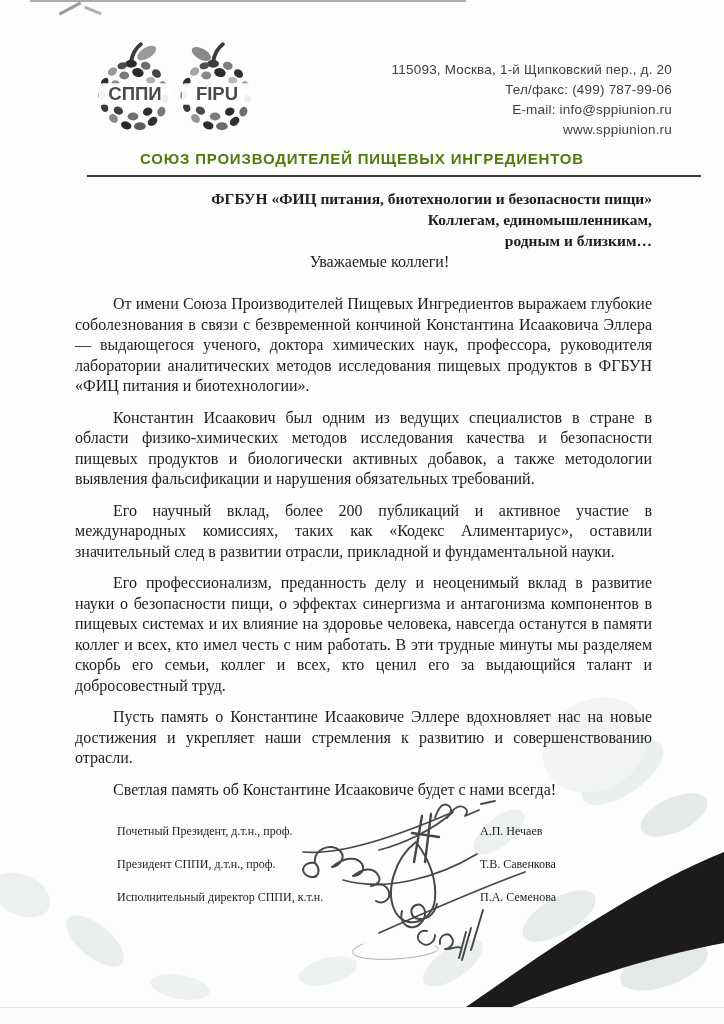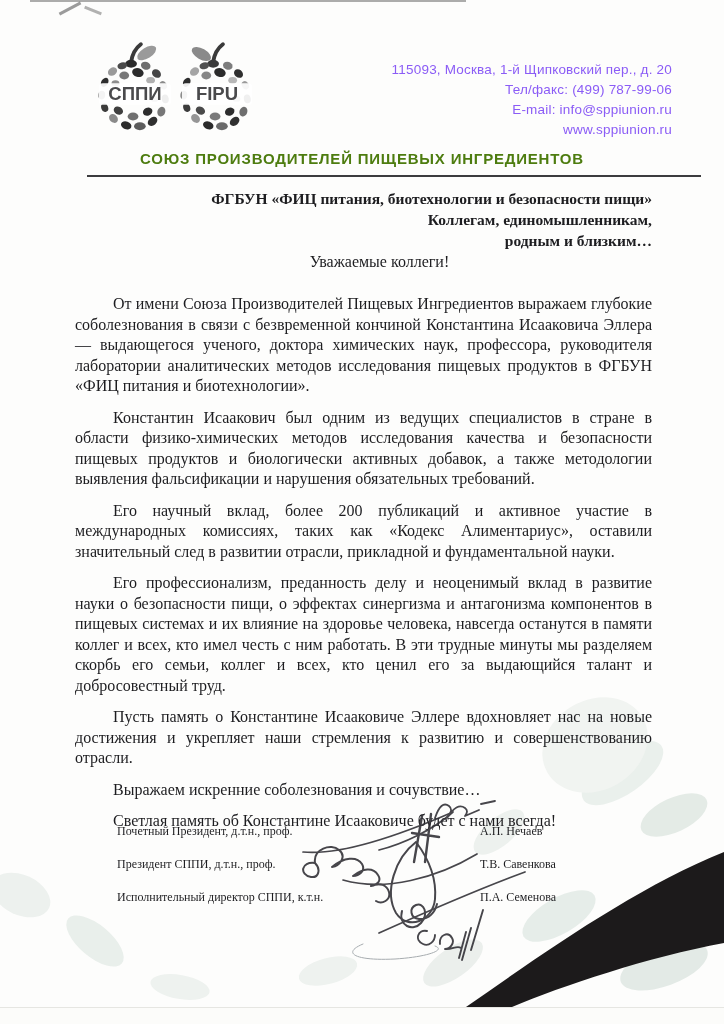--- a/index.html
+++ b/index.html
@@ -12,21 +12,21 @@
   .leaf{position:absolute;border-radius:50%;z-index:0;}
   
   .scan-top-line{position:absolute;top:0;left:30px;width:436px;height:2px;background:#4a4a4a;opacity:.45;z-index:1;}
   .scan-mark{position:absolute;top:7px;left:58px;width:24px;height:3px;background:#3a3a3a;opacity:.5;transform:rotate(-28deg);z-index:1;}
   .scan-mark2{position:absolute;top:9px;left:84px;width:18px;height:3px;background:#555;opacity:.45;transform:rotate(22deg);z-index:1;}
   
   .logo{position:absolute;left:92px;top:40px;z-index:2;}
   .contact{
     position:absolute;top:60px;right:52px;width:420px;text-align:right;z-index:2;
     font-family:"Liberation Sans", sans-serif;font-size:13.5px;line-height:20px;
-    color:#8b5cf6;letter-spacing:.2px;
+    color:#404040;letter-spacing:.2px;
   }
   .org-title{
     position:absolute;top:150px;left:0;width:100%;text-align:center;z-index:2;
     font-family:"Liberation Sans", sans-serif;font-weight:bold;font-size:15px;
     letter-spacing:.8px;color:#4d7c0f;
   }
   .header-rule{position:absolute;top:175px;left:87px;width:614px;height:2px;background:#3c3c3e;z-index:2;}
   
   .letter{position:absolute;top:188px;left:75px;width:577px;z-index:2;font-size:16px;}
   .addressee{font-weight:bold;text-align:right;font-size:15.5px;line-height:21px;}
@@ -147,21 +147,20 @@
     </div>
 
     <div class="salutation">Уважаемые коллеги!</div>
 
     <p class="para" style="margin-top:22px;">От имени Союза Производителей Пищевых Ингредиентов выражаем глубокие соболезнования в связи с безвременной кончиной Константина Исааковича Эллера — выдающегося ученого, доктора химических наук, профессора, руководителя лаборатории аналитических методов исследования пищевых продуктов в ФГБУН «ФИЦ питания и биотехнологии».</p>
     <p class="para">Константин Исаакович был одним из ведущих специалистов в стране в области физико-химических методов исследования качества и безопасности пищевых продуктов и биологически активных добавок, а также методологии выявления фальсификации и нарушения обязательных требований.</p>
     <p class="para">Его научный вклад, более 200 публикаций и активное участие в международных комиссиях, таких как «Кодекс Алиментариус», оставили значительный след в развитии отрасли, прикладной и фундаментальной науки.</p>
     <p class="para">Его профессионализм, преданность делу и неоценимый вклад в развитие науки о безопасности пищи, о эффектах синергизма и антагонизма компонентов в пищевых системах и их влияние на здоровье человека, навсегда останутся в памяти коллег и всех, кто имел честь с ним работать. В эти трудные минуты мы разделяем скорбь его семьи, коллег и всех, кто ценил его за выдающийся талант и добросовестный труд.</p>
     <p class="para">Пусть память о Константине Исааковиче Эллере вдохновляет нас на новые достижения и укрепляет наши стремления к развитию и совершенствованию отрасли.</p>
 
-    <p class="closing-line">Выражаем искренние соболезнования и сочувствие…</p>
     <p class="closing-line">Светлая память об Константине Исааковиче будет с нами всегда!</p>
   </div>
 
   <div class="sig-block">
     <div class="sig-row">
       <span>Почетный Президент, д.т.н., проф.</span>
       <span class="sig-name">А.П. Нечаев</span>
     </div>
     <div class="sig-row">
       <span>Президент СППИ, д.т.н., проф.</span>

